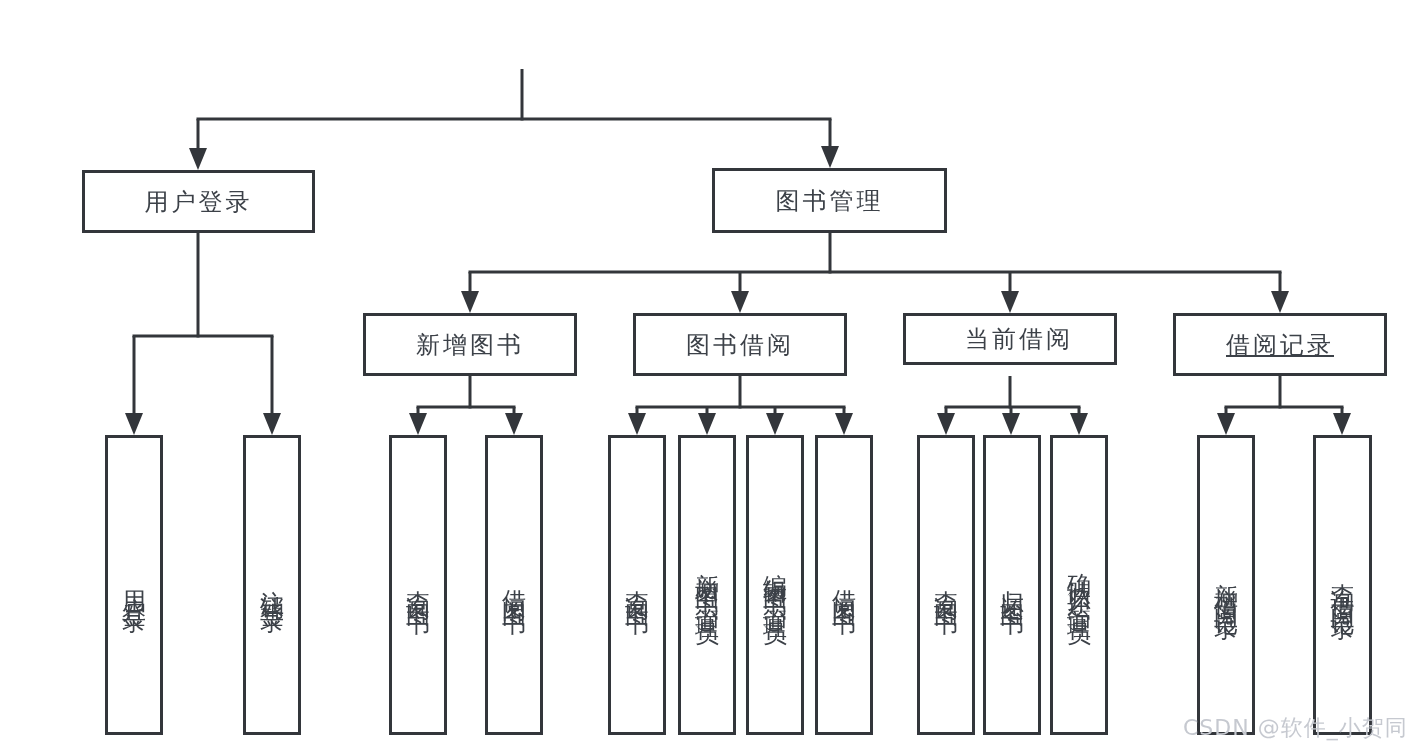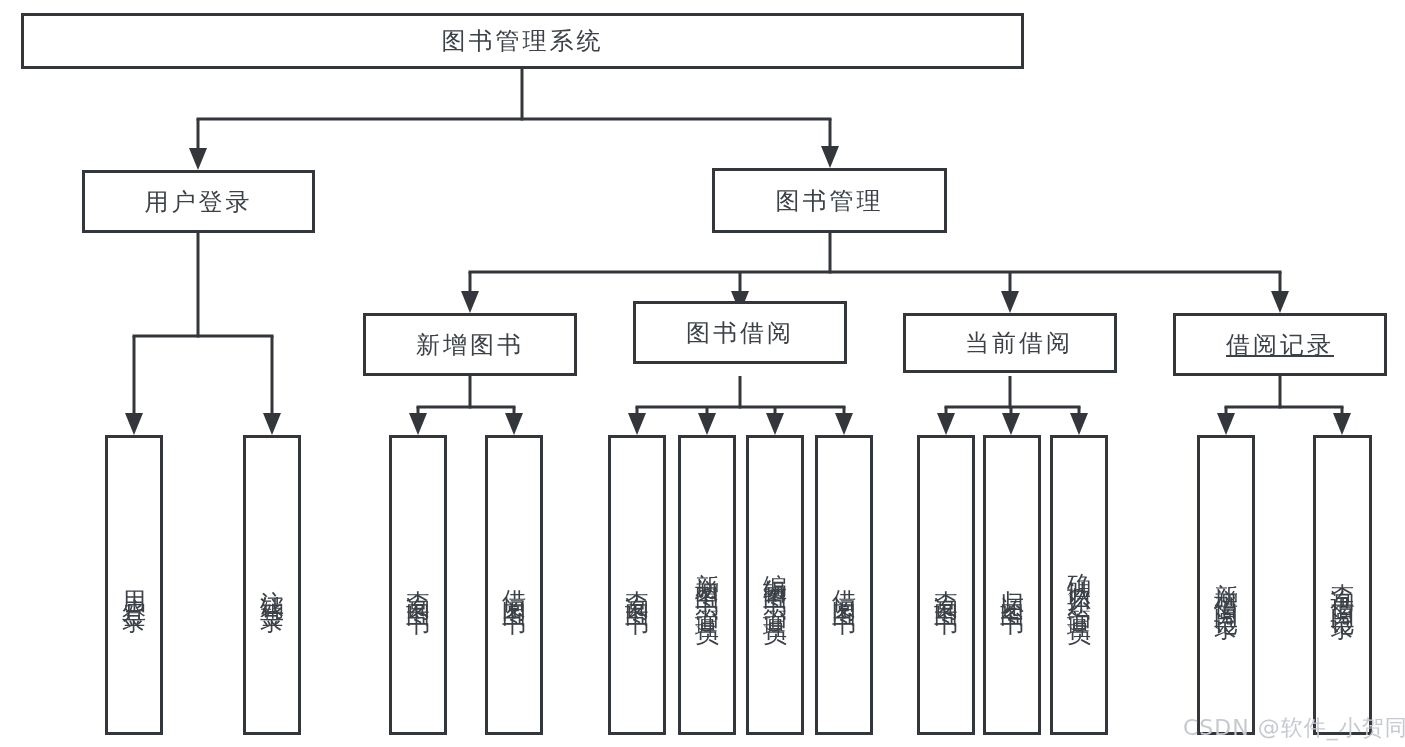--- a/index.html
+++ b/index.html
@@ -114,38 +114,35 @@
       <polygon points="766,413 784,413 775,435"></polygon>
       <polygon points="835,413 853,413 844,435"></polygon>
       <polygon points="937,413 955,413 946,435"></polygon>
       <polygon points="1002,413 1020,413 1011,435"></polygon>
       <polygon points="1070,413 1088,413 1079,435"></polygon>
       <polygon points="1217,413 1235,413 1226,435"></polygon>
       <polygon points="1333,413 1351,413 1342,435"></polygon>
     </g>
   </svg>
 
-  <div class="box h" style="left:21px; top:13px; width:1003px; height:56px;">
-    <span class="label">图书管理系统</span>
-  </div>
 
   <div class="box h" style="left:82px; top:170px; width:233px; height:63px;">
     <span class="label">用户登录</span>
   </div>
   <div class="box h" style="left:712px; top:168px; width:235px; height:65px;text-align:right;">
     <span class="label">图书管理</span>
   </div>
 
   <div class="box h" style="left:363px; top:313px; width:214px; height:63px;">
     <span class="label">新增图书</span>
   </div>
-  <div class="box h" style="left:633px; top:301px; width:214px; height:63px;">
+  <div class="box h" style="left:633px; top:313px; width:214px; height:63px;">
     <span class="label">图书借阅</span>
   </div>
-  <div class="box h" style="left:903px; top:313px; width:214px; height:60px;padding-left:18px;">
+  <div class="box h" style="left:903px; top:313px; width:214px; height:52px;padding-left:18px;">
     <span class="label">当前借阅</span>
   </div>
   <div class="box h" style="left:1173px; top:313px; width:214px; height:63px;text-decoration:underline;">
     <span class="label">借阅记录</span>
   </div>
 
   <div class="box v" style="left:105px; top:435px; width:58px; height:300px;">
     <span class="label">用户登录</span>
   </div>
   <div class="box v" style="left:243px; top:435px; width:58px; height:300px;">

